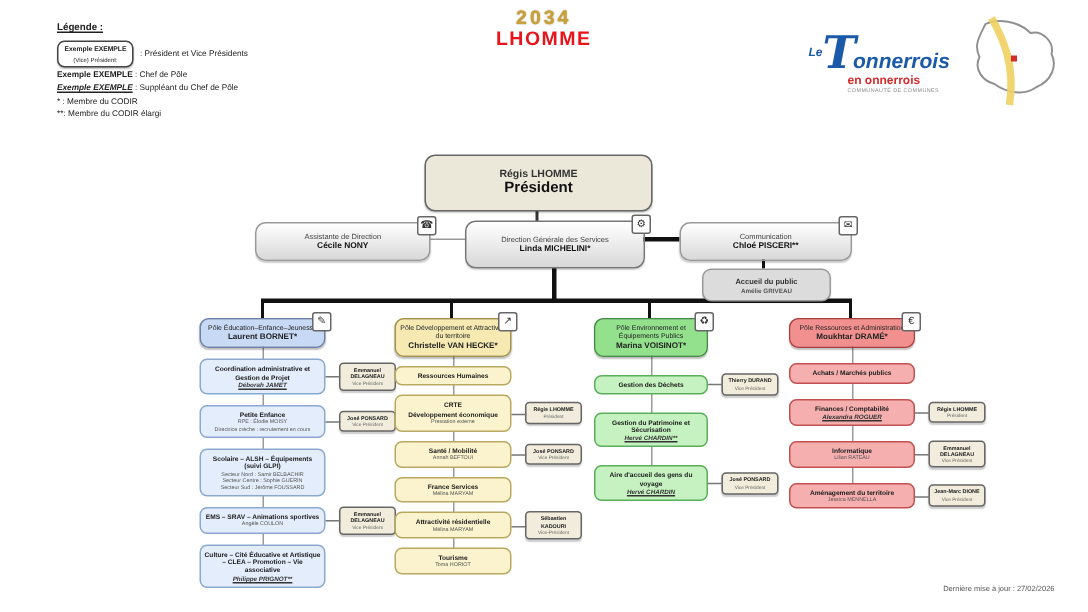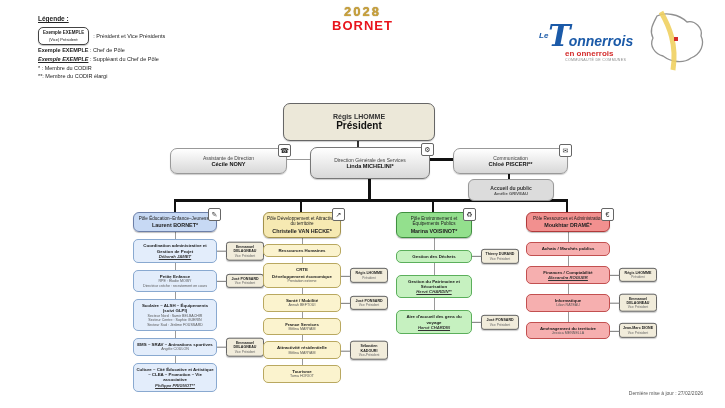--- a/index.html
+++ b/index.html
@@ -74,22 +74,22 @@
   .side::before{content:"";position:absolute;left:-10px;top:50%;width:10px;height:1px;background:#777;}
   .side .sn{font-size:3.6px;font-weight:bold;color:#222;line-height:1.2;}
   .side .sr{font-size:3.2px;color:#666;}
 
   #footer-note{right:22px;bottom:12px;font-size:5px;color:#555;}
 </style>
 </head>
 <body>
 
 <div class="abs" id="title-block">
-  <div id="title-year">2028</div>
-  <div id="title-sub">BORNET</div>
+  <div id="title-year">2034</div>
+  <div id="title-sub">LHOMME</div>
 </div>
 
 <div class="abs" id="legend">
   <div id="legend-heading">Légende :</div>
   <div class="legend-row">
     <div id="legend-sample-box">
       <div class="l1">Exemple EXEMPLE</div>
       <div class="l2">(Vice) Président:</div>
     </div>
     <span>: Président et Vice Présidents</span>

